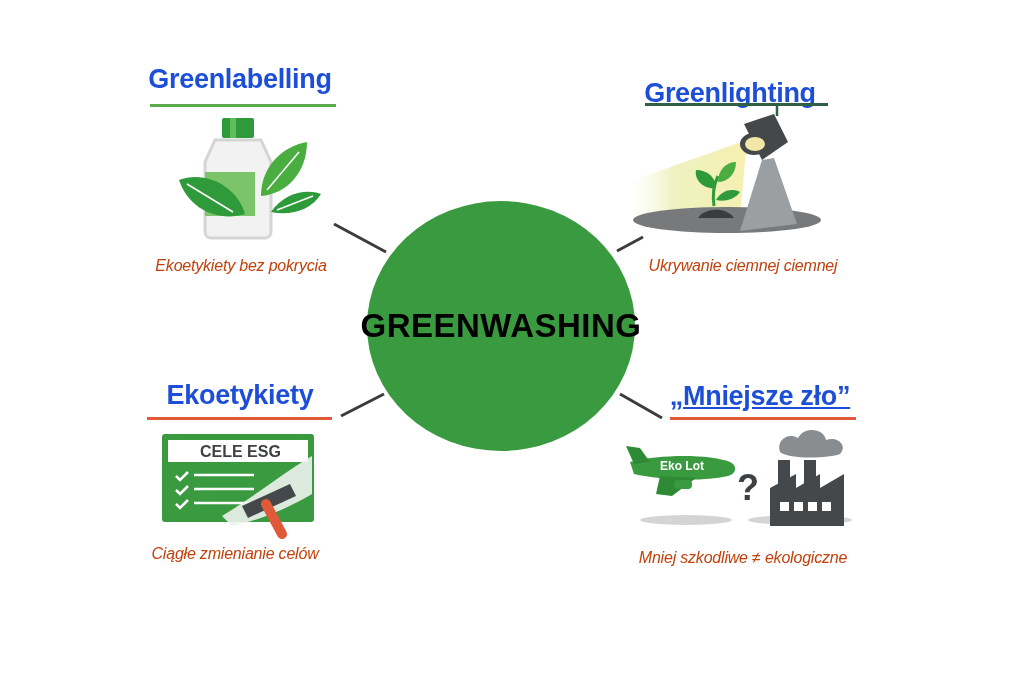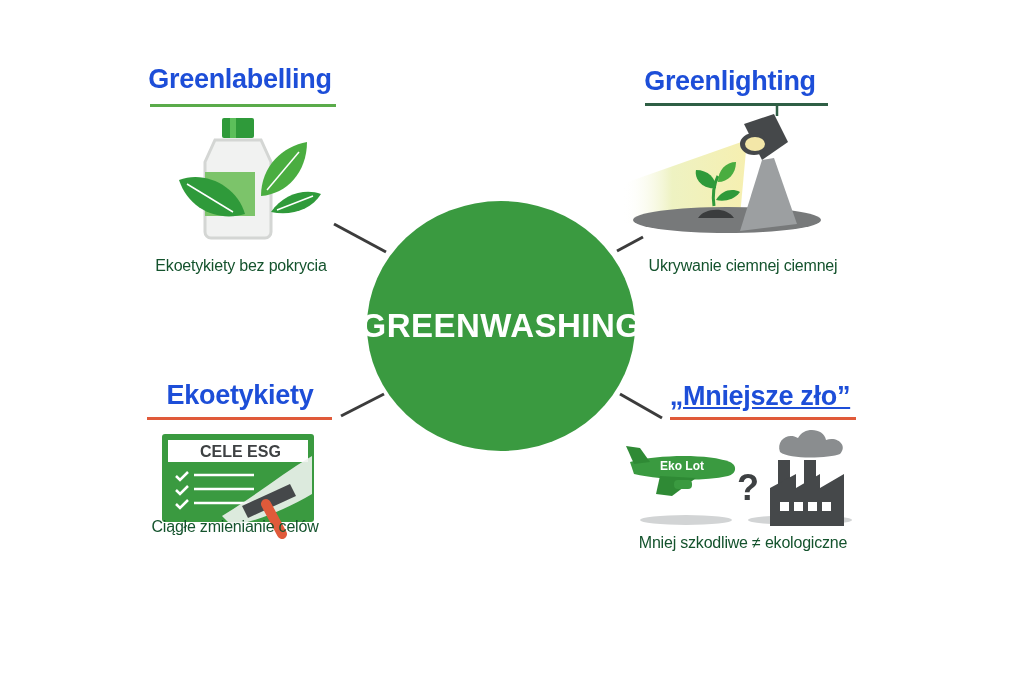--- a/index.html
+++ b/index.html
@@ -1,24 +1,24 @@
 <!DOCTYPE html>
 <html><head>
 <meta charset="utf-8">
 <style>
   html, body { margin:0; padding:0; }
   body { width:1024px; height:683px; background:#ffffff; position:relative; overflow:hidden;
          font-family:"Liberation Sans", "DejaVu Sans", sans-serif; }
   .abs { position:absolute; }
   .title { font-weight:bold; font-size:27px; color:#1d4ed8; letter-spacing:-0.3px; text-align:center; }
   .underline { height:3px; }
-  .caption { font-size:16px; color:#14532d; text-align:center; letter-spacing:-0.2px; }
+  .caption { font-size:16px; color:#c2410c; text-align:center; letter-spacing:-0.2px;font-style:italic; }
   .hub { left:367px; top:201px; width:268px; height:250px; border-radius:50%; background:#3a9a40;
          display:flex; align-items:center; justify-content:center; }
-  .hub span { color:#ffffff; font-weight:bold; font-size:33px; letter-spacing:0.5px; }
+  .hub span { color:#000000; font-weight:bold; font-size:33px; letter-spacing:0.5px; }
   svg { position:absolute; overflow:visible; }
 </style>
 </head>
 <body>
 
 <svg width="1024" height="683" style="left:0;top:0;">
   <line x1="334" y1="224" x2="386" y2="252" stroke="#3c3c3c" stroke-width="3"></line>
   <line x1="617" y1="251" x2="643" y2="237" stroke="#3c3c3c" stroke-width="3"></line>
   <line x1="341" y1="416" x2="384" y2="394" stroke="#3c3c3c" stroke-width="3"></line>
   <line x1="620" y1="394" x2="662" y2="418" stroke="#3c3c3c" stroke-width="3"></line>
@@ -40,21 +40,21 @@
     <path d="M12 70 L58 98" stroke="#ffffff" stroke-width="1.5"></path>
     <path d="M86 82 C86 52 108 32 132 28 C132 58 112 80 86 82 Z" fill="#4aad40"></path>
     <path d="M92 76 L124 38" stroke="#ffffff" stroke-width="1.5"></path>
     <path d="M96 98 C108 80 130 74 146 80 C136 96 116 102 96 98 Z" fill="#2f9a3a"></path>
     <path d="M102 96 L138 82" stroke="#ffffff" stroke-width="1.5"></path>
   </svg>
   <div class="abs caption" style="left:128px;top:257px;width:226px;">Ekoetykiety bez pokrycia</div>
 </div>
 
 <div>
-  <div class="abs title" style="left:630px;top:66px;width:200px;text-align:center;">Greenlighting</div>
+  <div class="abs title" style="left:630px;top:78px;width:200px;text-align:center;">Greenlighting</div>
   <div class="abs underline" style="left:645px;top:103px;width:183px;background:#2f5f45;"></div>
   <svg width="220" height="140" style="left:622px;top:104px;">
     <defs>
       <linearGradient id="beam" x1="1" y1="0" x2="0" y2="0">
         <stop offset="0" stop-color="#f6efb0"></stop>
         <stop offset="0.6" stop-color="#eef2c2"></stop>
         <stop offset="1" stop-color="#ffffff" stop-opacity="0"></stop>
       </linearGradient>
     </defs>
     <line x1="155" y1="0" x2="155" y2="12" stroke="#2f5f45" stroke-width="2.5"></line>
@@ -79,21 +79,21 @@
   <svg width="170" height="110" style="left:162px;top:434px;">
     <rect x="0" y="0" width="152" height="88" rx="3" fill="#3a9a40"></rect>
     <rect x="6" y="6" width="140" height="22" fill="#ffffff"></rect>
     <text x="38" y="23" font-family="Liberation Sans, sans-serif" font-weight="bold" font-size="16" fill="#3e4143">CELE ESG</text>
     <path d="M14 42 l4 4 l8 -8 M14 56 l4 4 l8 -8 M14 70 l4 4 l8 -8" stroke="#ffffff" stroke-width="2.5" fill="none"></path>
     <path d="M32 41 H92 M32 55 H92 M32 69 H92" stroke="#ffffff" stroke-width="2.5"></path>
     <path d="M60 82 C90 64 120 40 150 22 L150 60 C130 72 100 86 70 92 Z" fill="#eef3ee" opacity="0.9"></path>
     <path d="M80 72 L128 50 L134 62 L86 84 Z" fill="#45484a"></path>
     <path d="M104 70 L120 100" stroke="#e05a3a" stroke-width="10" stroke-linecap="round"></path>
   </svg>
-  <div class="abs caption" style="left:122px;top:518px;width:226px;">Ciągłe zmienianie celów</div>
+  <div class="abs caption" style="left:122px;top:545px;width:226px;">Ciągłe zmienianie celów</div>
 </div>
 
 <div>
   <div class="abs title" style="left:660px;top:381px;width:200px;text-decoration:underline;">„Mniejsze zło”</div>
   <div class="abs underline" style="left:670px;top:417px;width:186px;background:#e05a3a;"></div>
   <svg width="240" height="110" style="left:620px;top:422px;">
     <ellipse cx="66" cy="98" rx="46" ry="5" fill="#d2d4d5"></ellipse>
     <ellipse cx="180" cy="98" rx="52" ry="5" fill="#d2d4d5"></ellipse>
     <path d="M10 40 C40 32 90 32 110 40 C118 44 116 52 108 54 C80 60 40 58 14 52 Z" fill="#3a9a40"></path>
     <path d="M6 24 L20 26 L30 40 L14 42 Z" fill="#2f8a35"></path>
@@ -103,14 +103,14 @@
     <text x="117" y="78" font-family="Liberation Sans, sans-serif" font-weight="bold" font-size="36" fill="#3e4143">?</text>
     <path d="M160 30 C156 18 168 10 178 16 C184 4 204 6 206 18 C218 14 228 24 220 32 C210 36 170 38 160 30 Z" fill="#8a8d8f"></path>
     <rect x="158" y="38" width="12" height="30" fill="#45484a"></rect>
     <rect x="184" y="38" width="12" height="30" fill="#45484a"></rect>
     <path d="M150 104 V66 L176 52 V66 L200 52 V66 L224 52 V104 Z" fill="#45484a"></path>
     <rect x="160" y="80" width="9" height="9" fill="#ffffff"></rect>
     <rect x="174" y="80" width="9" height="9" fill="#ffffff"></rect>
     <rect x="188" y="80" width="9" height="9" fill="#ffffff"></rect>
     <rect x="202" y="80" width="9" height="9" fill="#ffffff"></rect>
   </svg>
-  <div class="abs caption" style="left:630px;top:534px;width:226px;">Mniej szkodliwe ≠ ekologiczne</div>
+  <div class="abs caption" style="left:630px;top:549px;width:226px;">Mniej szkodliwe ≠ ekologiczne</div>
 </div>
 
 </body></html>

